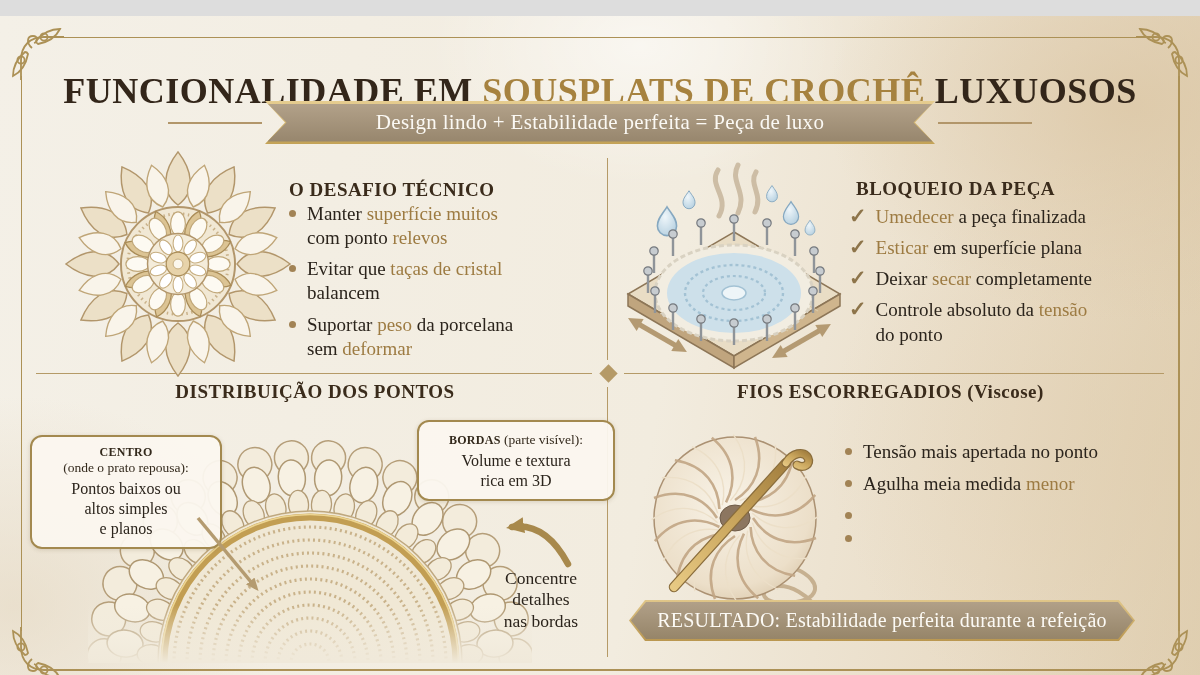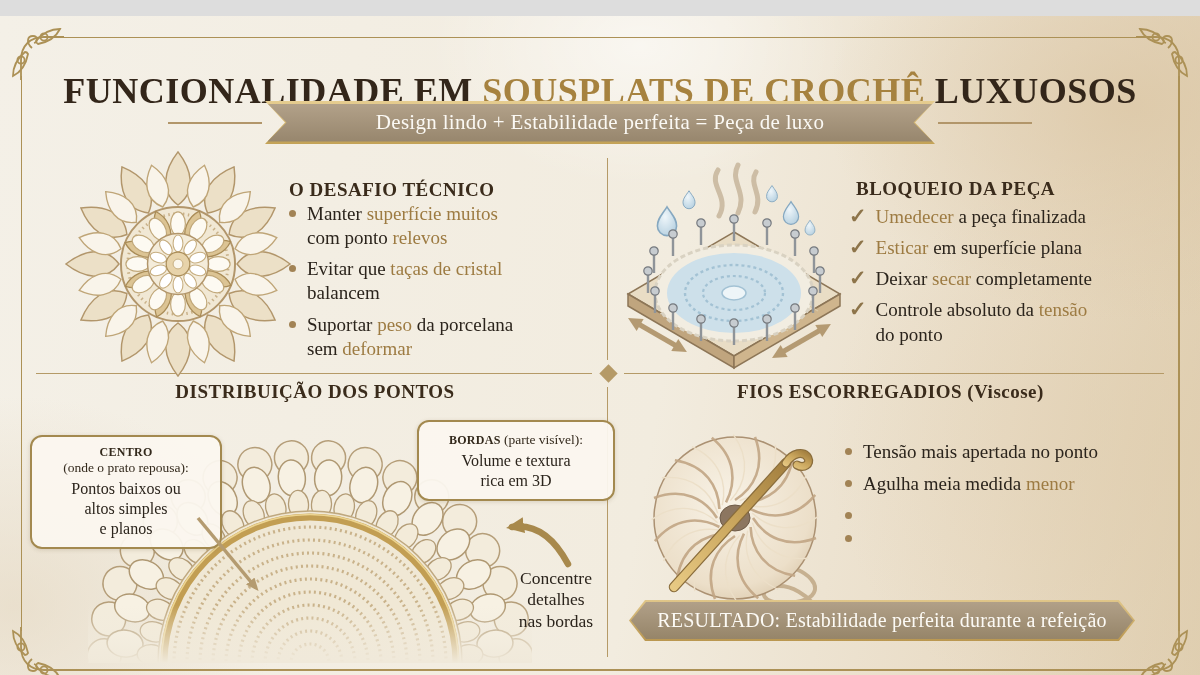--- a/index.html
+++ b/index.html
@@ -75,21 +75,21 @@
        box-shadow:0 1px 4px rgba(100,80,40,.18);}
   .box-centro{left:30px;top:419px;width:176px;}
   .box-bordas{left:417px;top:404px;width:182px;}
   .box-title{font-size:12px;font-weight:700;color:#33291c;letter-spacing:.3px;}
   .box-sub{font-size:13.5px;color:#33291c;}
   .box-body{font-size:16px;line-height:1.25;margin-top:3px;}
   .box-bordas .box-title,.box-bordas .box-sub{display:inline;}
   
   .arrow-st{position:absolute;left:188px;top:492px;width:95px;height:102px;}
   .arrow-curve{position:absolute;left:492px;top:496px;width:82px;height:58px;}
-  .note{position:absolute;left:497px;top:552px;width:118px;text-align:center;
+  .note{position:absolute;left:482px;top:552px;width:118px;text-align:center;
         font-size:17.5px;line-height:1.22;color:#2b241c;}
   
   .result{position:absolute;left:629px;top:584px;width:506px;height:41px;}
   .result-outer{position:absolute;inset:0;background:linear-gradient(#e0c689,#ba9750);
       clip-path:polygon(16px 0,calc(100% - 16px) 0,100% 50%,calc(100% - 16px) 100%,16px 100%,0 50%);}
   .result-inner{position:absolute;inset:2px;background:linear-gradient(#b1a088,#968569);
       clip-path:polygon(15px 0,calc(100% - 15px) 0,100% 50%,calc(100% - 15px) 100%,15px 100%,0 50%);
       display:flex;align-items:center;justify-content:center;}
   .result-text{font-size:20px;color:#fcfaf5;letter-spacing:.2px;text-align:center;}
 </style>

